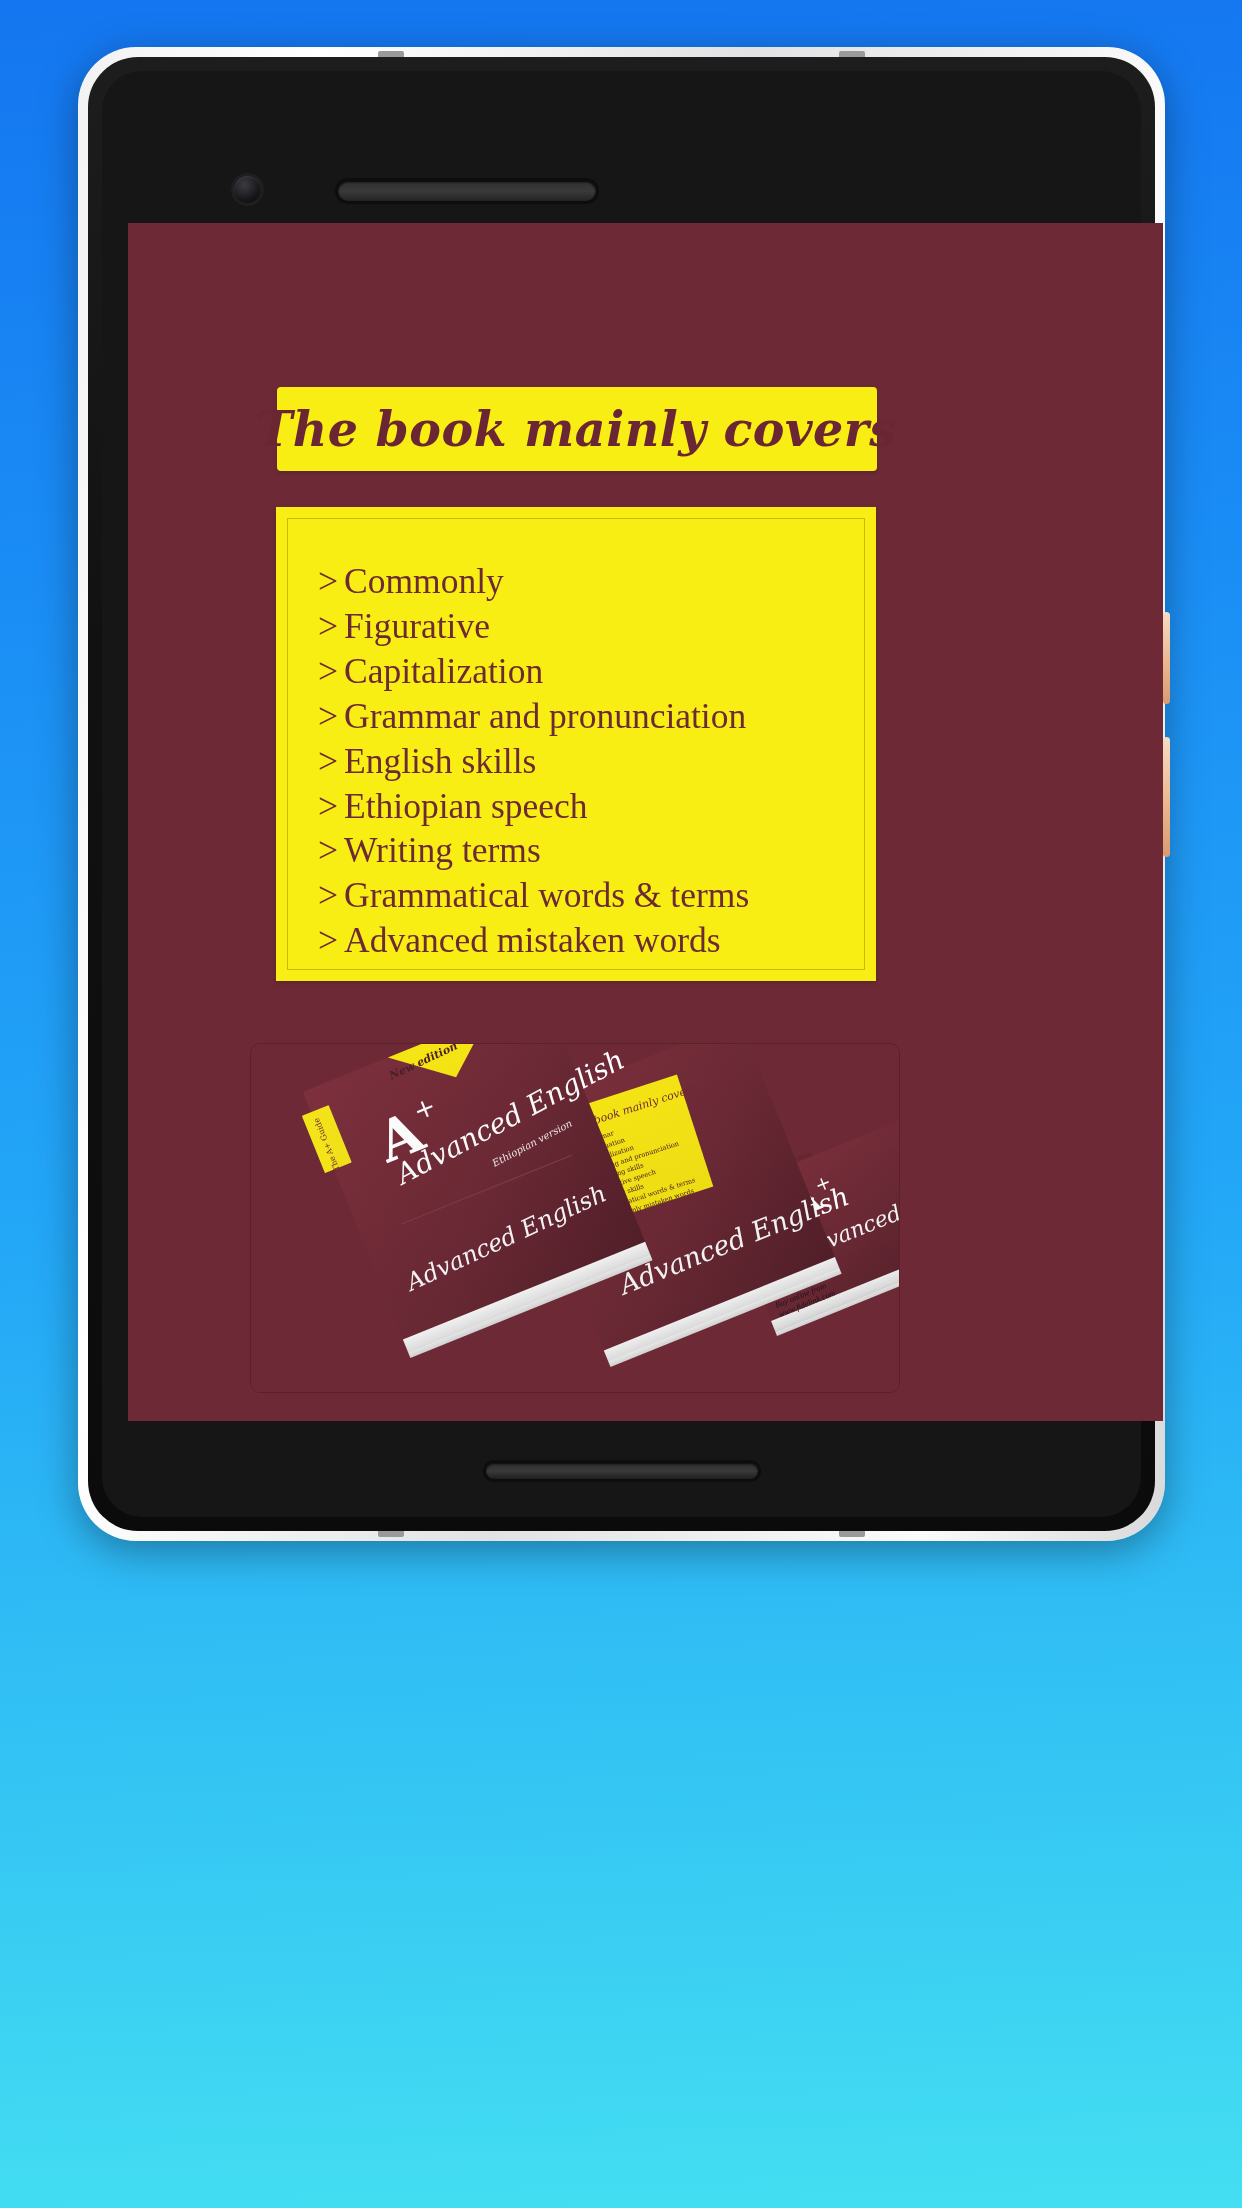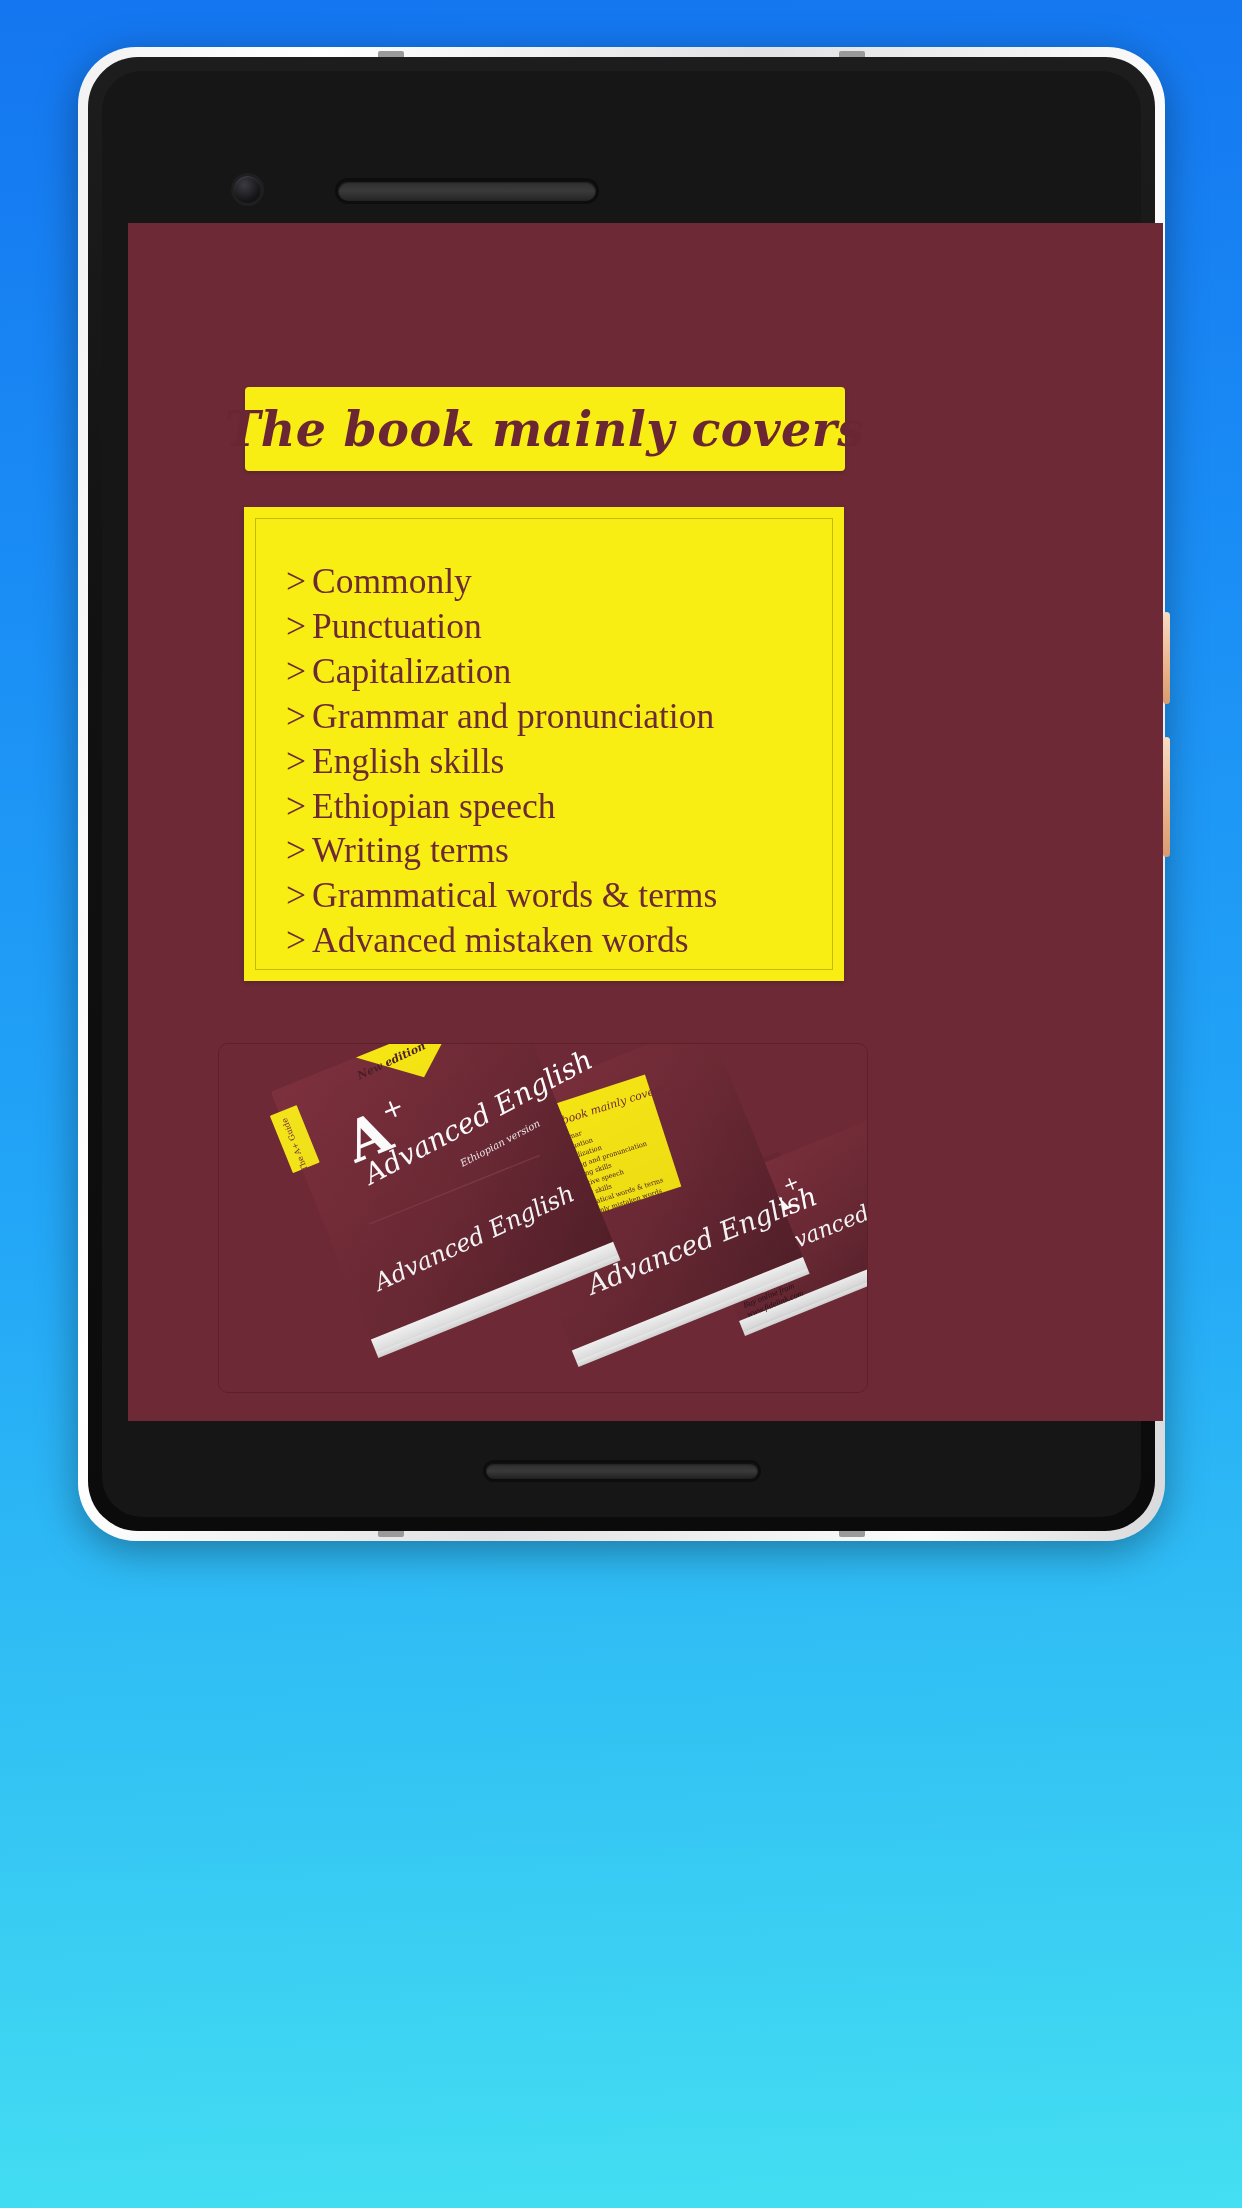--- a/index.html
+++ b/index.html
@@ -62,20 +62,21 @@
   
   #app-screen{
     position:absolute; left:26px; top:152px; width:1035px; height:1198px;
     background:#6d2a36;
     overflow:hidden;
   }
 
   .app-inner{
     position:absolute; inset:0;
     padding:0;
+    margin-left:32px;
   }
 
   
   #title-banner{
     position:absolute; left:117px; top:164px; width:600px; height:84px;
     background:#f8ee14;
     border-radius:4px;
     display:flex; align-items:center; justify-content:center;
     box-shadow:0 2px 4px rgba(0,0,0,.18);
   }
@@ -149,21 +150,21 @@
           <div class="app-inner">
 
             <div id="title-banner">
               <span class="title-text">The book mainly covers</span>
             </div>
 
             <div id="covers-card">
               <div class="inner-rule"></div>
               <ul id="covers-list">
                 <li><span class="marker">&gt;</span><span>Commonly</span></li>
-                <li><span class="marker">&gt;</span><span>Punctuation</span></li>
+                <li><span class="marker">&gt;</span><span>Figurative</span></li>
                 <li><span class="marker">&gt;</span><span>Capitalization</span></li>
                 <li><span class="marker">&gt;</span><span>Grammar and pronunciation</span></li>
                 <li><span class="marker">&gt;</span><span>English skills</span></li>
                 <li><span class="marker">&gt;</span><span>Ethiopian speech</span></li>
                 <li><span class="marker">&gt;</span><span>Writing terms</span></li>
                 <li><span class="marker">&gt;</span><span>Grammatical words &amp; terms</span></li>
                 <li><span class="marker">&gt;</span><span>Advanced mistaken words</span></li>
               </ul>
             </div>
 

